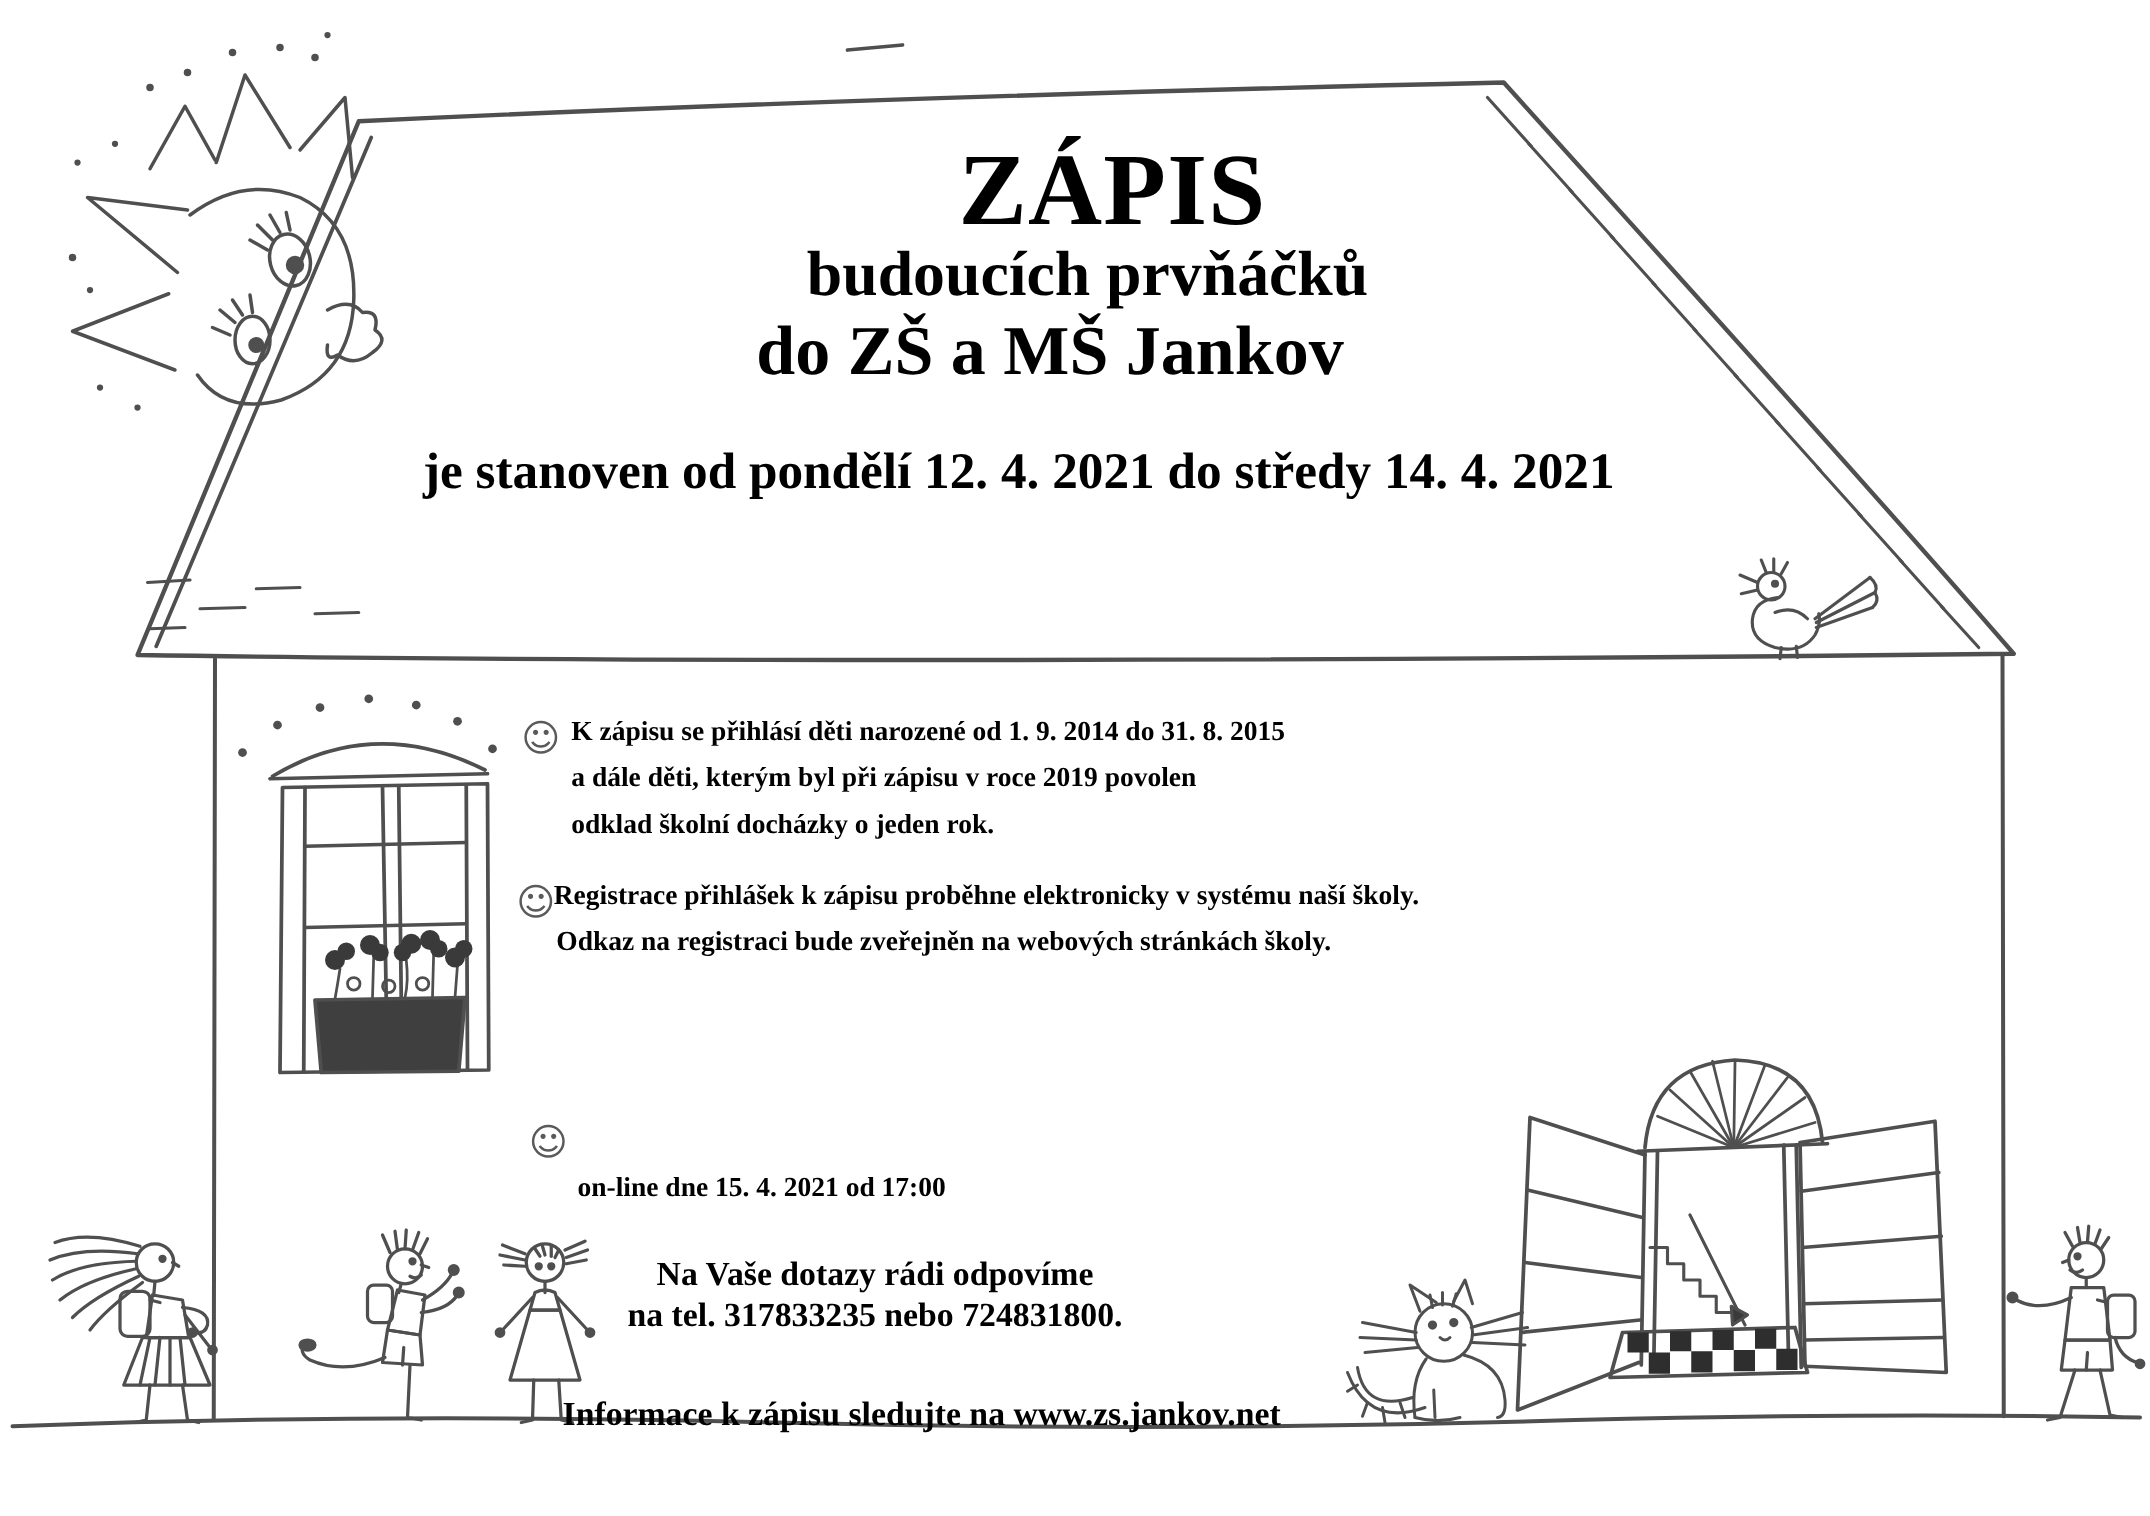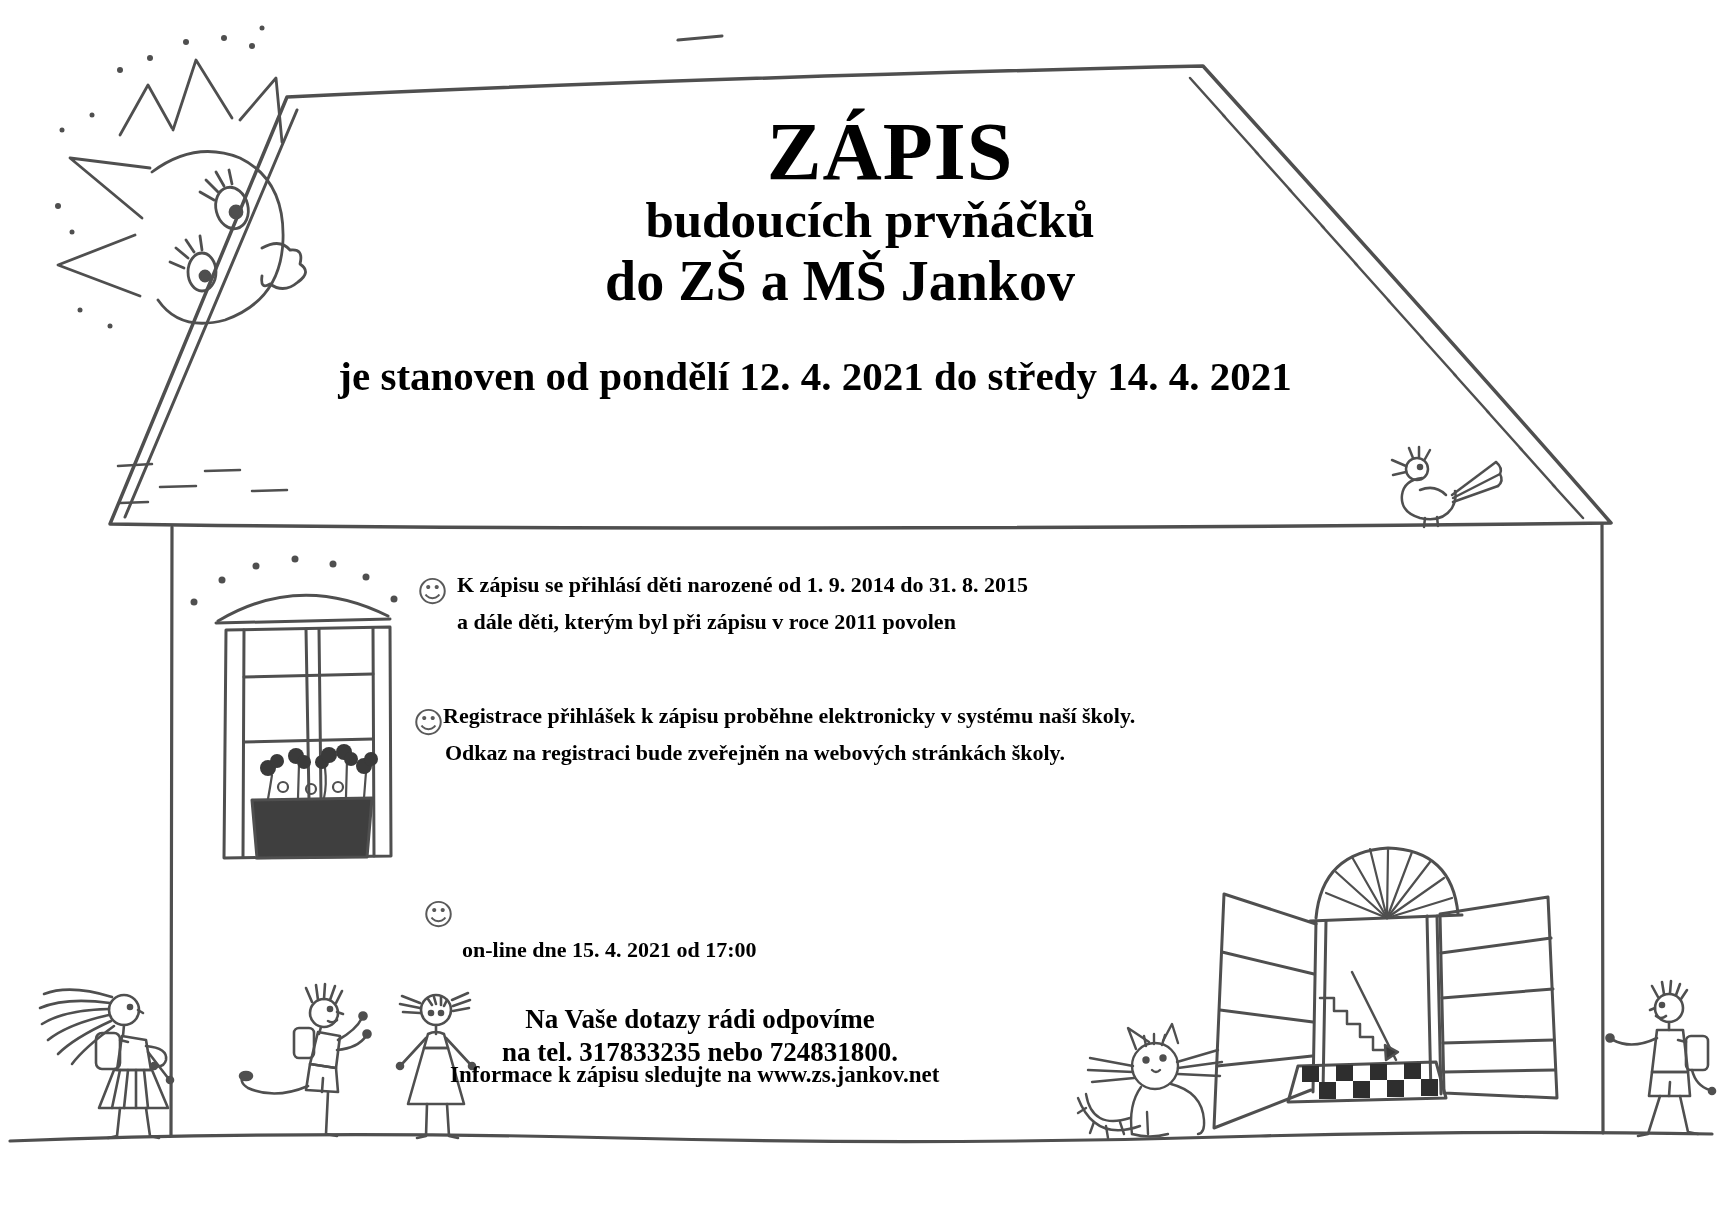--- a/index.html
+++ b/index.html
@@ -334,27 +334,28 @@
   <div class="txt c" style="top:104px;font-size:82px;transform:translateX(30px);letter-spacing:1px">ZÁPIS</div>
 
   <div class="txt c" style="top:190px;font-size:51px;transform:translateX(10px)">budoucích prvňáčků</div>
 
   <div class="txt c" style="top:248px;font-size:56px;transform:translateX(-20px)">do ZŠ a MŠ Jankov</div>
 
   <div class="txt c" style="top:352px;font-size:41px;transform:translateX(-45px)">je stanoven od pondělí 12. 4. 2021 do středy 14. 4. 2021</div>
 
   <div class="smiley" style="left:417px;top:577px">☺</div>
   <div class="txt bl" style="left:457px;top:572px">K zápisu se přihlásí děti narozené od 1. 9. 2014 do 31. 8. 2015</div>
-  <div class="txt bl" style="left:457px;top:609px">a dále děti, kterým byl při zápisu v roce 2011 povolen</div>
+  <div class="txt bl" style="left:457px;top:609px">a dále děti, kterým byl při zápisu v roce 2019 povolen</div>
+  <div class="txt bl" style="left:457px;top:646px">odklad školní docházky o jeden rok.</div>
 
   <div class="smiley" style="left:413px;top:708px">☺</div>
   <div class="txt bl" style="left:443px;top:703px">Registrace přihlášek k zápisu proběhne elektronicky v systému naší školy.</div>
   <div class="txt bl" style="left:445px;top:740px">Odkaz na registraci bude zveřejněn na webových stránkách školy.</div>
 
   <div class="smiley" style="left:423px;top:900px">☺</div>
   <div class="txt bl" style="left:462px;top:937px">on-line dne 15. 4. 2021 od 17:00</div>
 
   <div class="txt c" style="top:1004px;font-size:27px;transform:translateX(-160px)">Na Vaše dotazy rádi odpovíme</div>
   <div class="txt c" style="top:1037px;font-size:27px;transform:translateX(-160px)">na tel. 317833235 nebo 724831800.</div>
 
-  <div class="txt" style="left:450px;top:1061px;font-size:23px">Informace k zápisu sledujte na www.zs.jankov.net</div>
+  <div class="txt" style="left:450px;top:1116px;font-size:27px">Informace k zápisu sledujte na www.zs.jankov.net</div>
 
 </div>
 
 </body></html>

